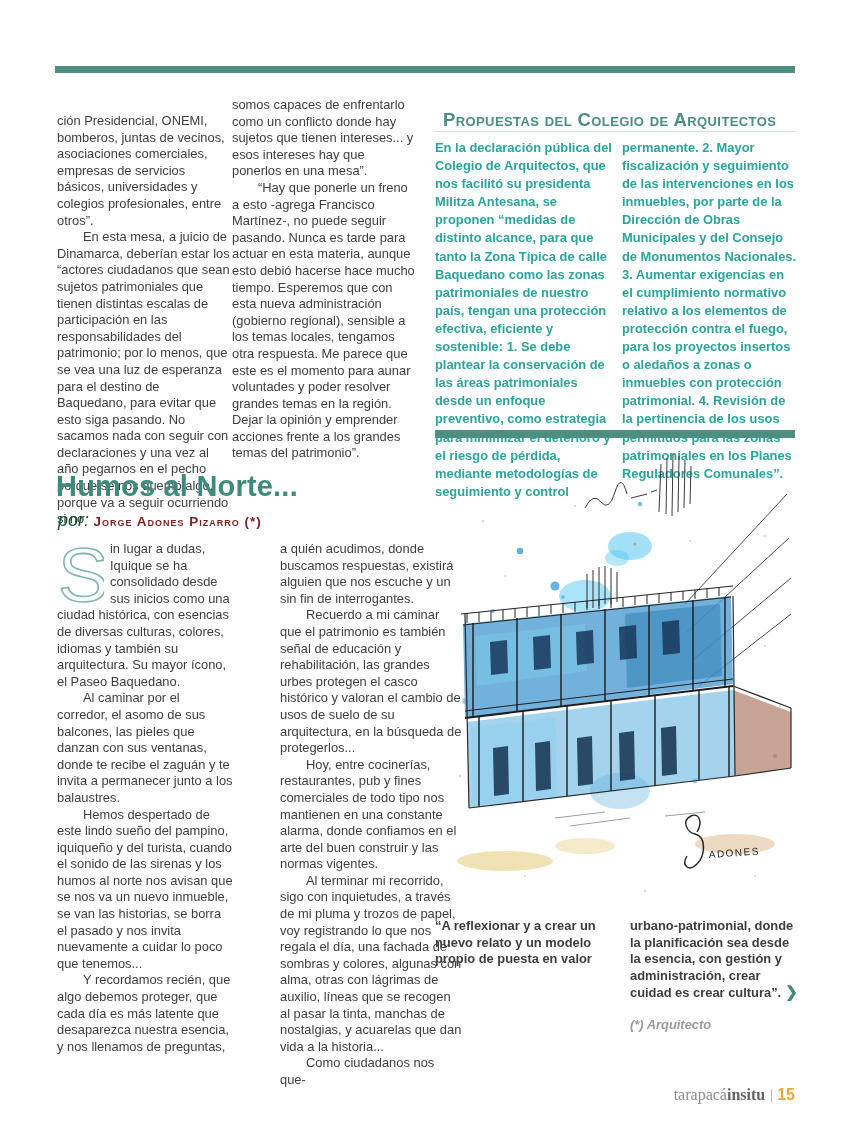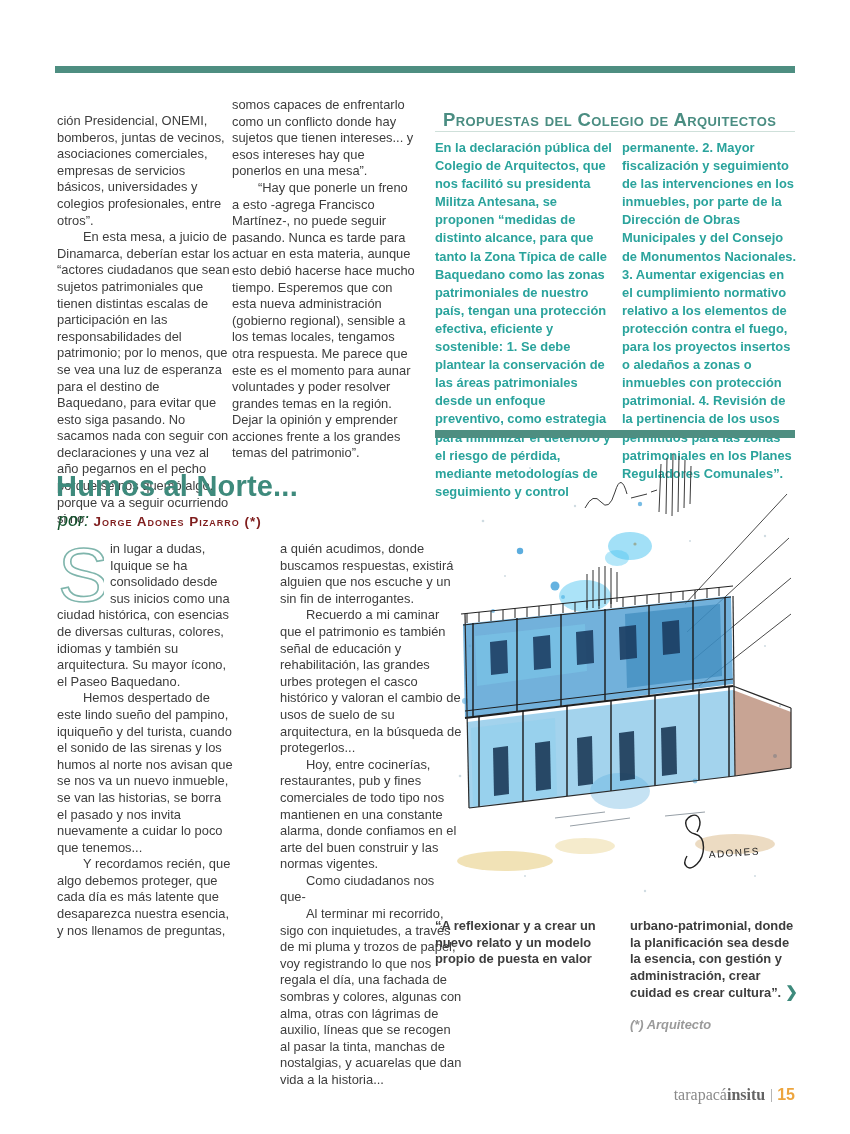--- a/index.html
+++ b/index.html
@@ -262,30 +262,31 @@
       <span class="by-name">Jorge Adones Pizarro (*)</span>
     </div>
     <div class="col hc1">
       <span class="dropcap">
         <svg viewBox="0 0 47 62" width="47" height="62">
           <text x="1" y="57" font-size="76" font-family="Liberation Sans, sans-serif" fill="none" stroke="#7fb5ac" stroke-width="1.6">S</text>
         </svg>
       </span>
       <div class="flow">
           <p>in lugar a dudas, Iquique se ha consolidado desde sus inicios como una ciudad histórica, con esencias de diversas culturas, colores, idiomas y también su arquitectura. Su mayor ícono, el Paseo Baquedano.</p>
+          <p>Al caminar por el corredor, el asomo de sus balcones, las pieles que danzan con sus ventanas, donde te recibe el zaguán y te invita a permanecer junto a los balaustres.</p>
           <p>Hemos despertado de este lindo sueño del pampino, iquiqueño y del turista, cuando el sonido de las sirenas y los humos al norte nos avisan que se nos va un nuevo inmueble, se van las historias, se borra el pasado y nos invita nuevamente a cuidar lo poco que tenemos...</p>
           <p>Y recordamos recién, que algo debemos proteger, que cada día es más latente que desaparezca nuestra esencia, y nos llenamos de preguntas,</p>
         </div>
     </div>
     <div class="col hc2">
         <p>a quién acudimos, donde buscamos respuestas, existirá alguien que nos escuche y un sin fin de interrogantes.</p>
         <p>Recuerdo a mi caminar que el patrimonio es también señal de educación y rehabilitación, las grandes urbes protegen el casco histórico y valoran el cambio de usos de suelo de su arquitectura, en la búsqueda de protegerlos...</p>
         <p>Hoy, entre cocinerías, restaurantes, pub y fines comerciales de todo tipo nos mantienen en una constante alarma, donde confiamos en el arte del buen construir y las normas vigentes.</p>
+        <p>Al terminar mi recorrido, sigo con inquietudes, a través de mi pluma y trozos de papel, voy registrando lo que nos regala el día, una fachada de sombras y colores, algunas con alma, otras con lágrimas de auxilio, líneas que se recogen al pasar la tinta, manchas de nostalgias, y acuarelas que dan vida a la historia...</p>
         <p>Como ciudadanos nos que-</p>
-        <p>Al terminar mi recorrido, sigo con inquietudes, a través de mi pluma y trozos de papel, voy registrando lo que nos regala el día, una fachada de sombras y colores, algunas con alma, otras con lágrimas de auxilio, líneas que se recogen al pasar la tinta, manchas de nostalgias, y acuarelas que dan vida a la historia...</p>
       </div>
   </section>
 
   <section>
     <div class="col bc1">
       <p class="bold">“A reflexionar y a crear un nuevo relato y un modelo propio de puesta en valor</p>
     </div>
     <div class="col bc2">
       <p class="bold"><span>urbano-patrimonial, donde la planificación sea desde la esencia, con gestión y administración, crear cuidad es crear cultura”.</span><span class="chev">❯</span></p>
       <p class="footnote">(*) Arquitecto</p>

